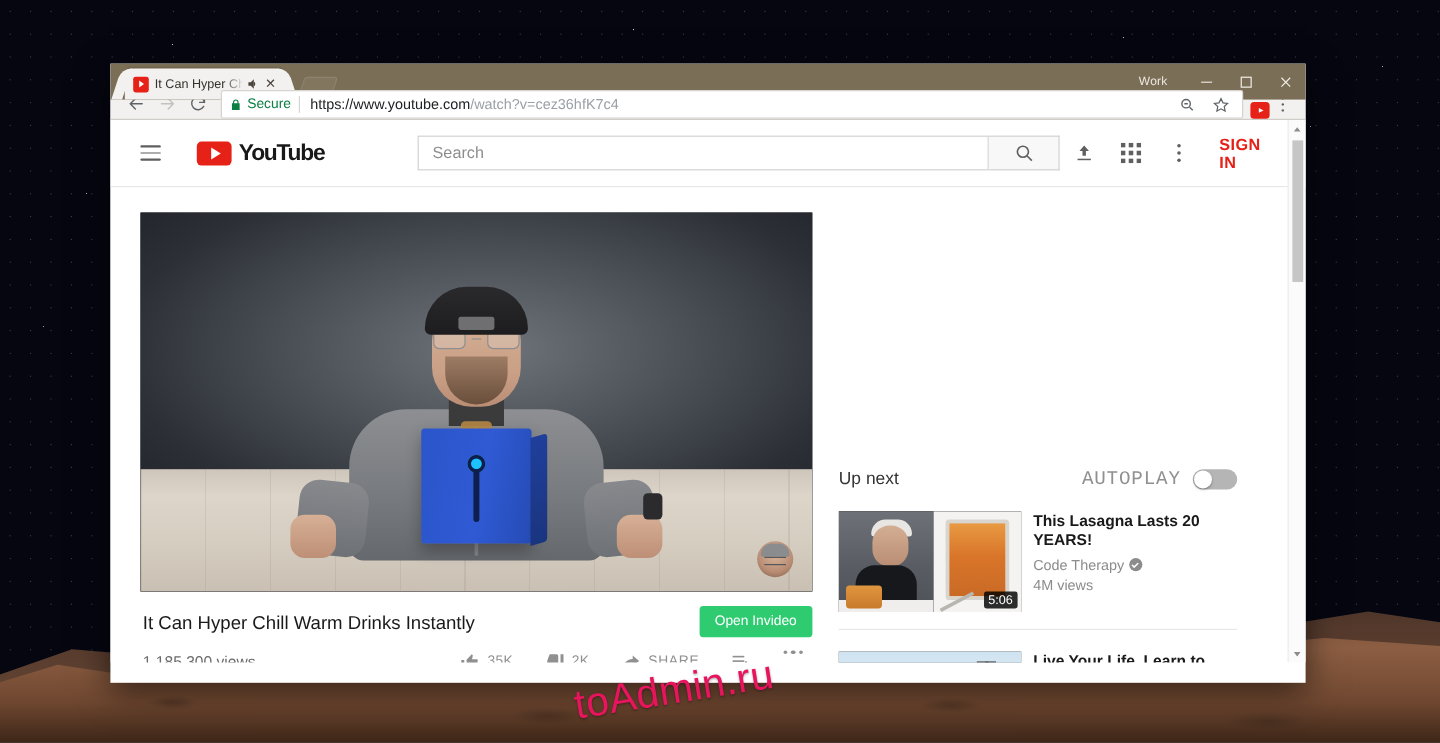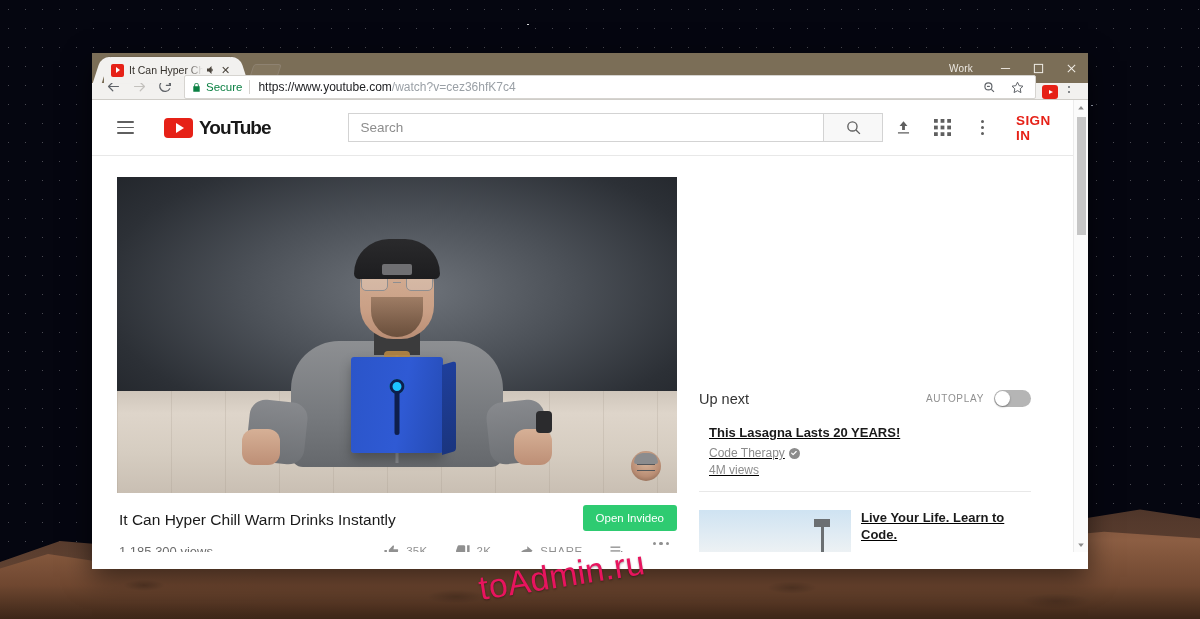--- a/index.html
+++ b/index.html
@@ -329,21 +329,21 @@
   .act-num { font-size: 11.5px; color:#909090; letter-spacing:.3px; }
   .act-lbl { font-size: 11.5px; color:#909090; letter-spacing:.6px; }
   .act-dots { display:flex; gap:3px; margin-left: 26px; }
   .act-dots span { width:3.4px;height:3.4px;border-radius:50%;background:#909090;display:block; }
 
   
   .col-side { width: 360px; margin-left: 22px; padding-top: 0; }
   .upnext-row { display:flex; align-items:center; margin-top: 213px; }
   .upnext-title { font-size: 14.5px; color: #333; }
   .autoplay-wrap { margin-left:auto; display:flex; align-items:center; gap:10px; padding-right: 28px;}
-  .autoplay-lbl { font-size: 10px; color:#909090; letter-spacing:.7px; }
+  .autoplay-lbl { font-size: 16px; color:#909090; letter-spacing:.7px;font-family:Liberation Mono, monospace; }
   .toggle { width: 37px; height: 17px; border-radius: 10px; background:#b5b5b5; position:relative; }
   .toggle .knob { position:absolute; left:1px; top:1px; width:15px;height:15px;border-radius:50%;
                   background:#fff; box-shadow:0 1px 2px rgba(0,0,0,.35); }
   .side-item { display:flex; margin-top: 18px; padding-right: 28px; }
   .thumb { width: 152px; height: 84px; position:relative; flex: 0 0 auto; overflow:hidden; background:#222; }
   .thumb .dur {
     position:absolute; right:3px; bottom:3px; background:rgba(0,0,0,.82); color:#fff;
     font-size: 10.5px; padding: 1px 4px; border-radius:2px;
   }
   .thumb-lasagna { display:flex; width:100%; height:100%; }
@@ -362,21 +362,21 @@
     background: linear-gradient(180deg,#e89a42 0%, #d9752a 45%, #c96a25 100%);
     border: 3px solid #d8d5cf;
   }
   .tl-right .fork { position:absolute; left:6%; bottom:8%; width:42%; height:3px; background:#b9b6b0; transform: rotate(-28deg); }
   .thumb-code { width:100%; height:100%; position:relative;
                 background: linear-gradient(180deg,#cfe0ee 0%, #e2e8ec 48%, #bfa98e 49%, #8d7358 100%); }
   .thumb-code .sky { position:absolute; left:0; right:0; top:0; height:52%;
                      background: linear-gradient(180deg,#cfe3f2,#eef2f4); }
   .thumb-code .pole { position:absolute; right:18%; top:10%; width:3px; height:46%; background:#6b6f72; }
   .thumb-code .pole-top { position:absolute; right:14%; top:10%; width:16px; height:8px; background:#6b6f72; }
-  .side-meta { padding-left: 10px; text-decoration: underline; }
+  .side-meta { padding-left: 10px; }
   .side-title { font-size: 13px; color: #1a1a1a; font-weight: 700; line-height: 1.25; }
   .side-chan { font-size: 12px; color: #8c8c8c; margin-top: 5px; display:flex; align-items:center; gap:4px;}
   .verified { width: 11px; height: 11px; border-radius:50%; background:#8c8c8c; display:flex; align-items:center; justify-content:center; }
   .verified svg { display:block; }
   .side-views { font-size: 12px; color: #8c8c8c; margin-top: 3px; }
   .side-sep { height: 1px; background: #e8e8e8; margin-top: 14px; margin-right: 28px; }
 
   
   .pagescroll {
     position:absolute; right:0; top:0; width: 15px; height: 452px;
@@ -631,20 +631,36 @@
           <span class="upnext-title">Up next</span>
           <span class="autoplay-wrap">
             <span class="autoplay-lbl">AUTOPLAY</span>
             <span class="toggle">
                 <span class="knob"></span>
               </span>
           </span>
         </div>
 
         <div class="side-item">
+          <div class="thumb">
+            <div class="thumb-lasagna">
+              <div class="tl-left">
+                  <span class="man-cap"></span>
+                  <span class="man-head"></span>
+                  <span class="man-body"></span>
+                  <span class="table"></span>
+                  <span class="dish"></span>
+                </div>
+              <div class="tl-right">
+                  <span class="tray"></span>
+                  <span class="fork"></span>
+                </div>
+            </div>
+            <span class="dur">5:06</span>
+          </div>
           <div class="side-meta">
             <div class="side-title">This Lasagna Lasts 20 YEARS!</div>
             <div class="side-chan">
               <span>Code Therapy</span>
               <span class="verified">
                 <svg width="8" height="8" viewBox="0 0 12 12">
                     <path d="M2.5 6.2l2.2 2.2 4.6-4.6" stroke="#fff" stroke-width="1.8" fill="none" stroke-linecap="round" stroke-linejoin="round"></path>
                   </svg>
               </span>
             </div>

